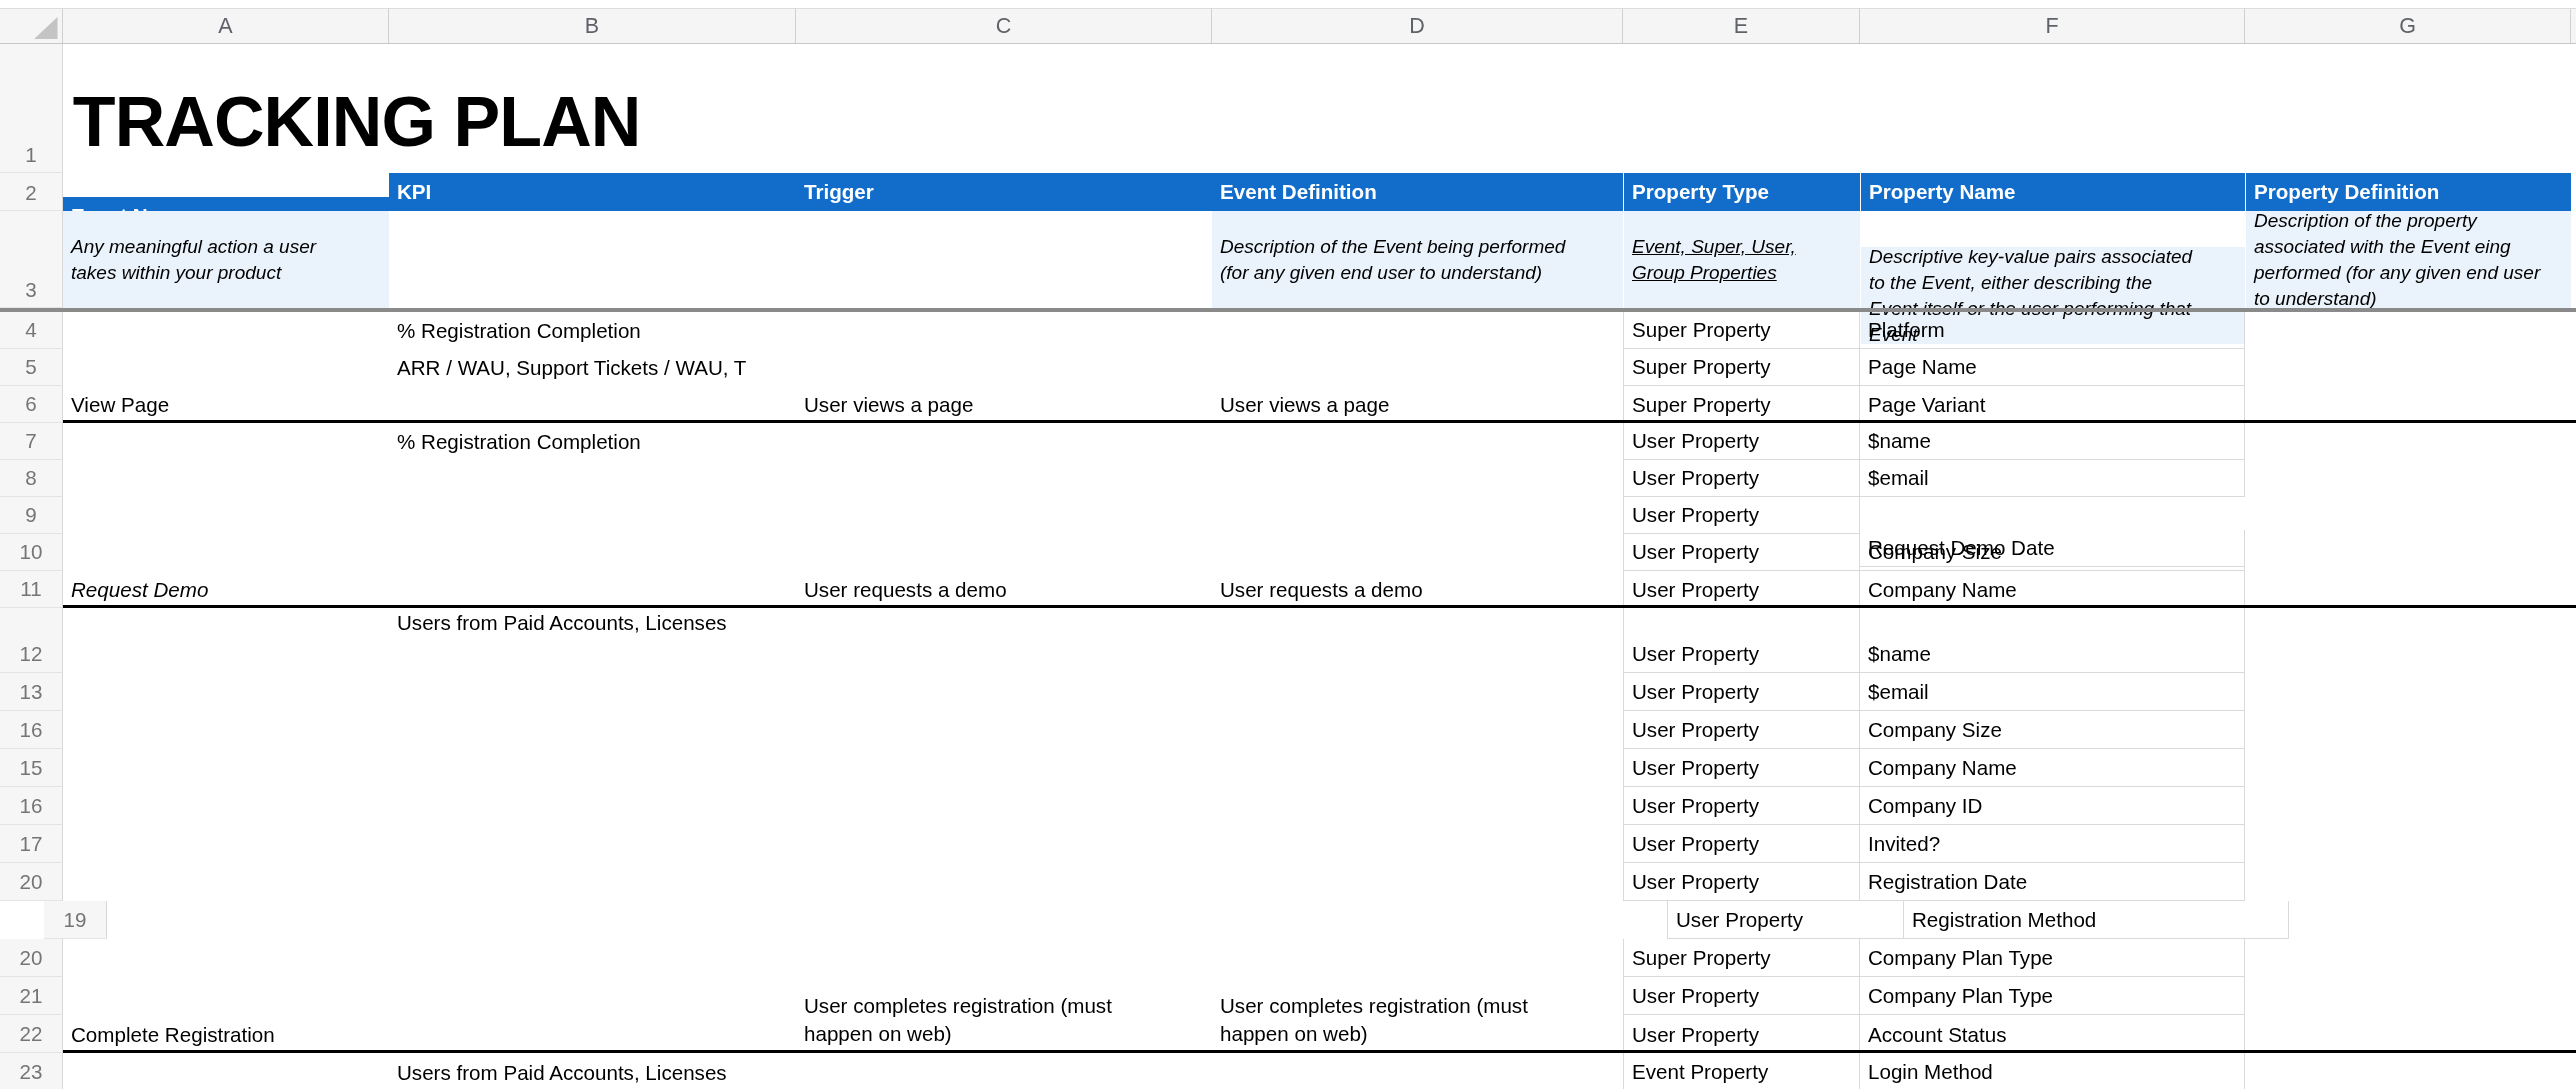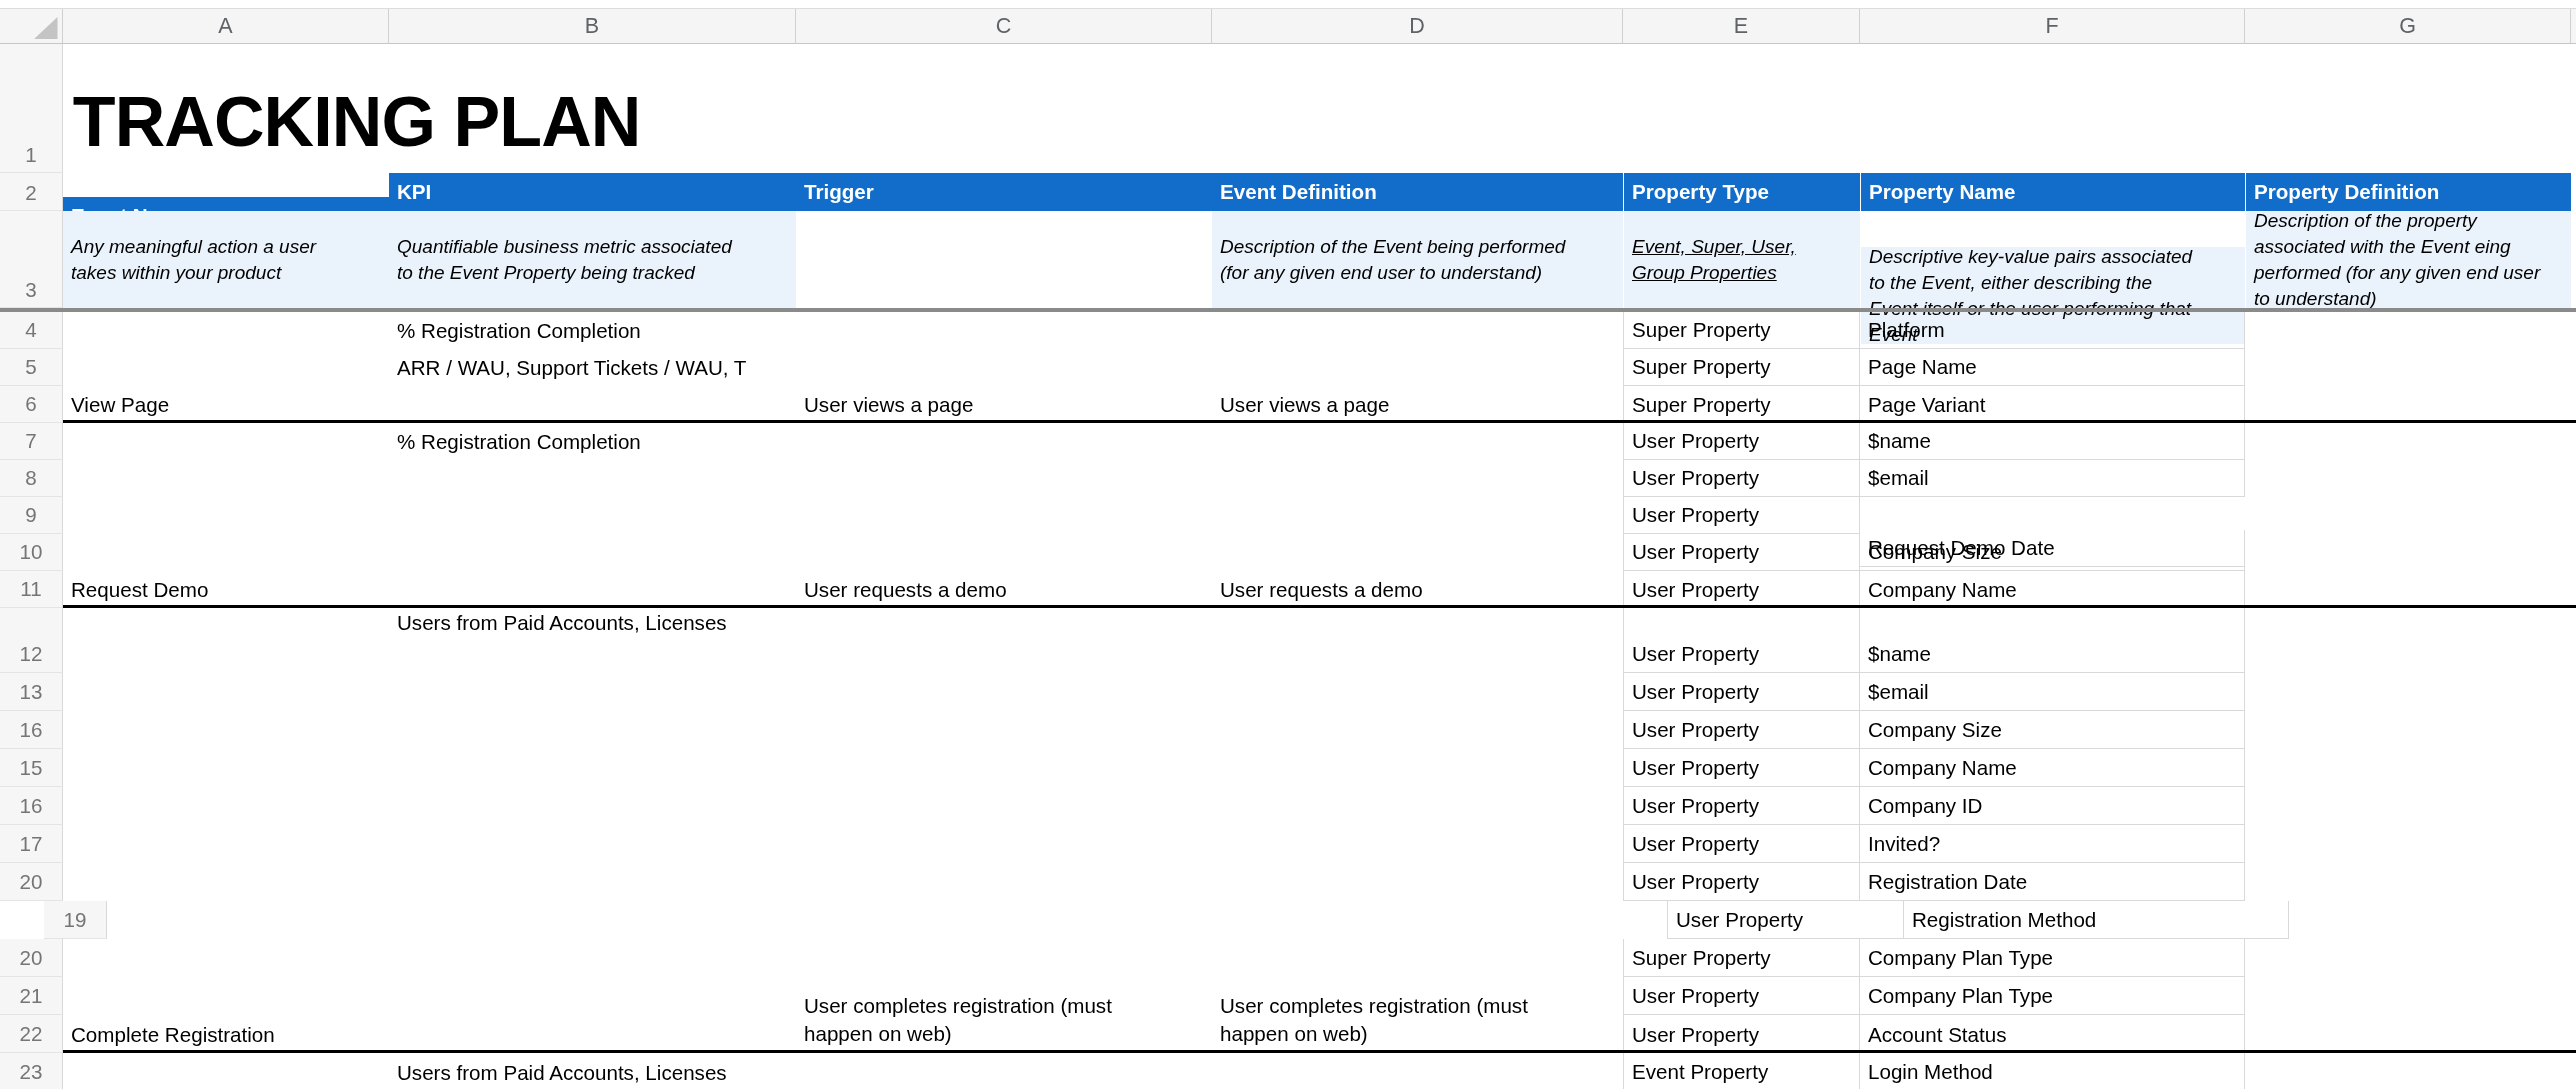--- a/index.html
+++ b/index.html
@@ -70,22 +70,20 @@
         <div class="cell cell-header" style="left: 796px; width: 416px;">Trigger</div>
         <div class="cell cell-header" style="left: 1212px; width: 411px;">Event Definition</div>
         <div class="cell cell-header sepw" style="left: 1623px; width: 237px;">Property Type</div>
         <div class="cell cell-header sepw" style="left: 1860px; width: 385px;">Property Name</div>
         <div class="cell cell-header sepw" style="left: 2245px; width: 326px;">Property Definition</div>
       </div>
       <div class="row" style="height: 97px;">
         <div class="rn">3</div>
         <div class="cell cell-desc" style="left: 63px; width: 326px;">Any meaningful action a user
 takes within your product</div>
-        <div class="cell cell-desc" style="left: 389px; width: 407px;">Quantifiable business metric associated
-to the Event Property being tracked</div>
         <div class="cell cell-desc" style="left: 1212px; width: 411px;">Description of the Event being performed
 (for any given end user to understand)</div>
         <div class="cell cell-desc sepw u" style="left: 1623px; width: 237px;">Event, Super, User, 
 Group Properties</div>
         <div class="cell cell-desc sepw" style="left: 1860px; width: 385px; margin-top: 36px;">Descriptive key-value pairs associated
 to the Event, either describing the
 Event itself or the user performing that
 Event</div>
         <div class="cell cell-desc sepw" style="left: 2245px; width: 326px;">Description of the property
 associated with the Event eing
@@ -130,21 +128,21 @@
         <div class="cell cell-data e divb" style="left: 1623px; width: 237px;">User Property</div>
         <div class="cell cell-data f divb" style="left: 1860px; width: 385px; margin-top: 33px;">Request Demo Date</div>
       </div>
       <div class="row" style="height: 37px;">
         <div class="rn">10</div>
         <div class="cell cell-data e divb" style="left: 1623px; width: 237px;">User Property</div>
         <div class="cell cell-data f divb" style="left: 1860px; width: 385px;">Company Size</div>
       </div>
       <div class="row" style="height: 37px;">
         <div class="rn">11</div>
-        <div class="cell cell-data" style="left: 63px; width: 326px;">Request Demo</div>
+        <div class="cell cell-data" style="left: 63px; width: 326px; font-style: italic;">Request Demo</div>
         <div class="cell cell-data" style="left: 796px; width: 416px;">User requests a demo</div>
         <div class="cell cell-data" style="left: 1212px; width: 411px;">User requests a demo</div>
         <div class="cell cell-data e" style="left: 1623px; width: 237px;">User Property</div>
         <div class="cell cell-data f" style="left: 1860px; width: 385px;">Company Name</div>
         <div class="sectionline"></div>
       </div>
       <div class="row" style="height: 65px;">
         <div class="rn">12</div>
         <div class="cell cell-data top" style="left: 389px; width: 407px;">Users from Paid Accounts, Licenses</div>
         <div class="cell cell-data e divb" style="left: 1623px; width: 237px;">User Property</div>

